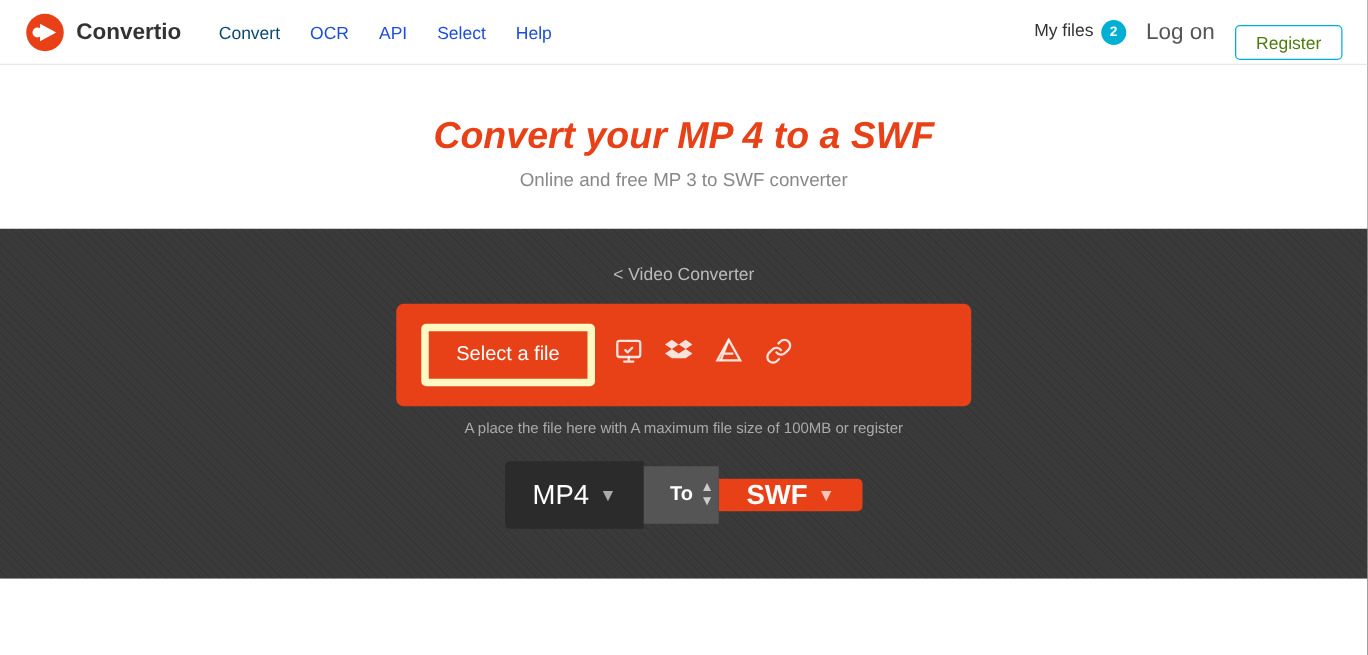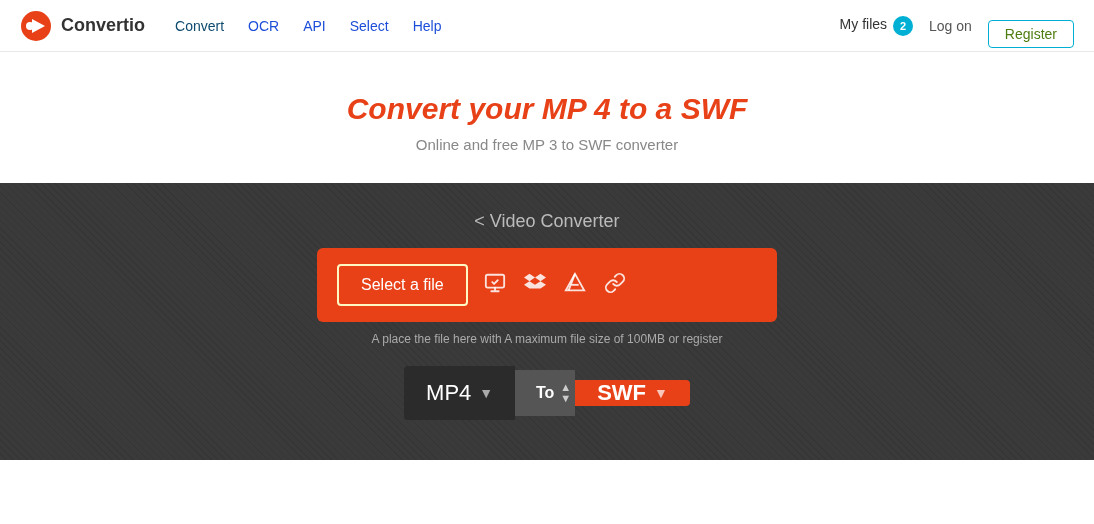--- a/index.html
+++ b/index.html
@@ -69,21 +69,21 @@
       border-radius: 50%;
       width: 20px;
       height: 20px;
       display: flex;
       align-items: center;
       justify-content: center;
       font-size: 11px;
       font-weight: bold;
     }
     .logon-link {
-      font-size: 14px;
+      font-size: 18px;
       color: #555;
       cursor: pointer;
     }
     .register-btn {
       border: 1.5px solid #00b0d4;
       color: #4d7c0f;
       background: #fff;
       padding: 5px 16px;
       border-radius: 4px;
       font-size: 14px;
@@ -121,41 +121,41 @@
       );
       padding: 20px 0 40px;
       display: flex;
       flex-direction: column;
       align-items: center;
     }
     .breadcrumb-bar {
       width: 100%;
       text-align: center;
       padding: 8px 0 16px;
-      font-size: 18px;
+      font-size: 14px;
       color: #bbb;
     }
     .breadcrumb-link {
       color: #bbb;
       cursor: pointer;
     }
 
     
     .upload-box {
       background: #e84118;
       border-radius: 6px;
       padding: 16px 20px;
       display: flex;
       align-items: center;
       gap: 16px;
       width: 460px;
     }
     .select-file-btn {
       background: transparent;
-      border: 2px solid #fef9c3;
+      border: 6px solid #fef9c3;
       color: #fff;
       font-size: 16px;
       padding: 10px 22px;
       border-radius: 4px;
       cursor: pointer;
       white-space: nowrap;
     }
     .upload-icons {
       display: flex;
       align-items: center;

